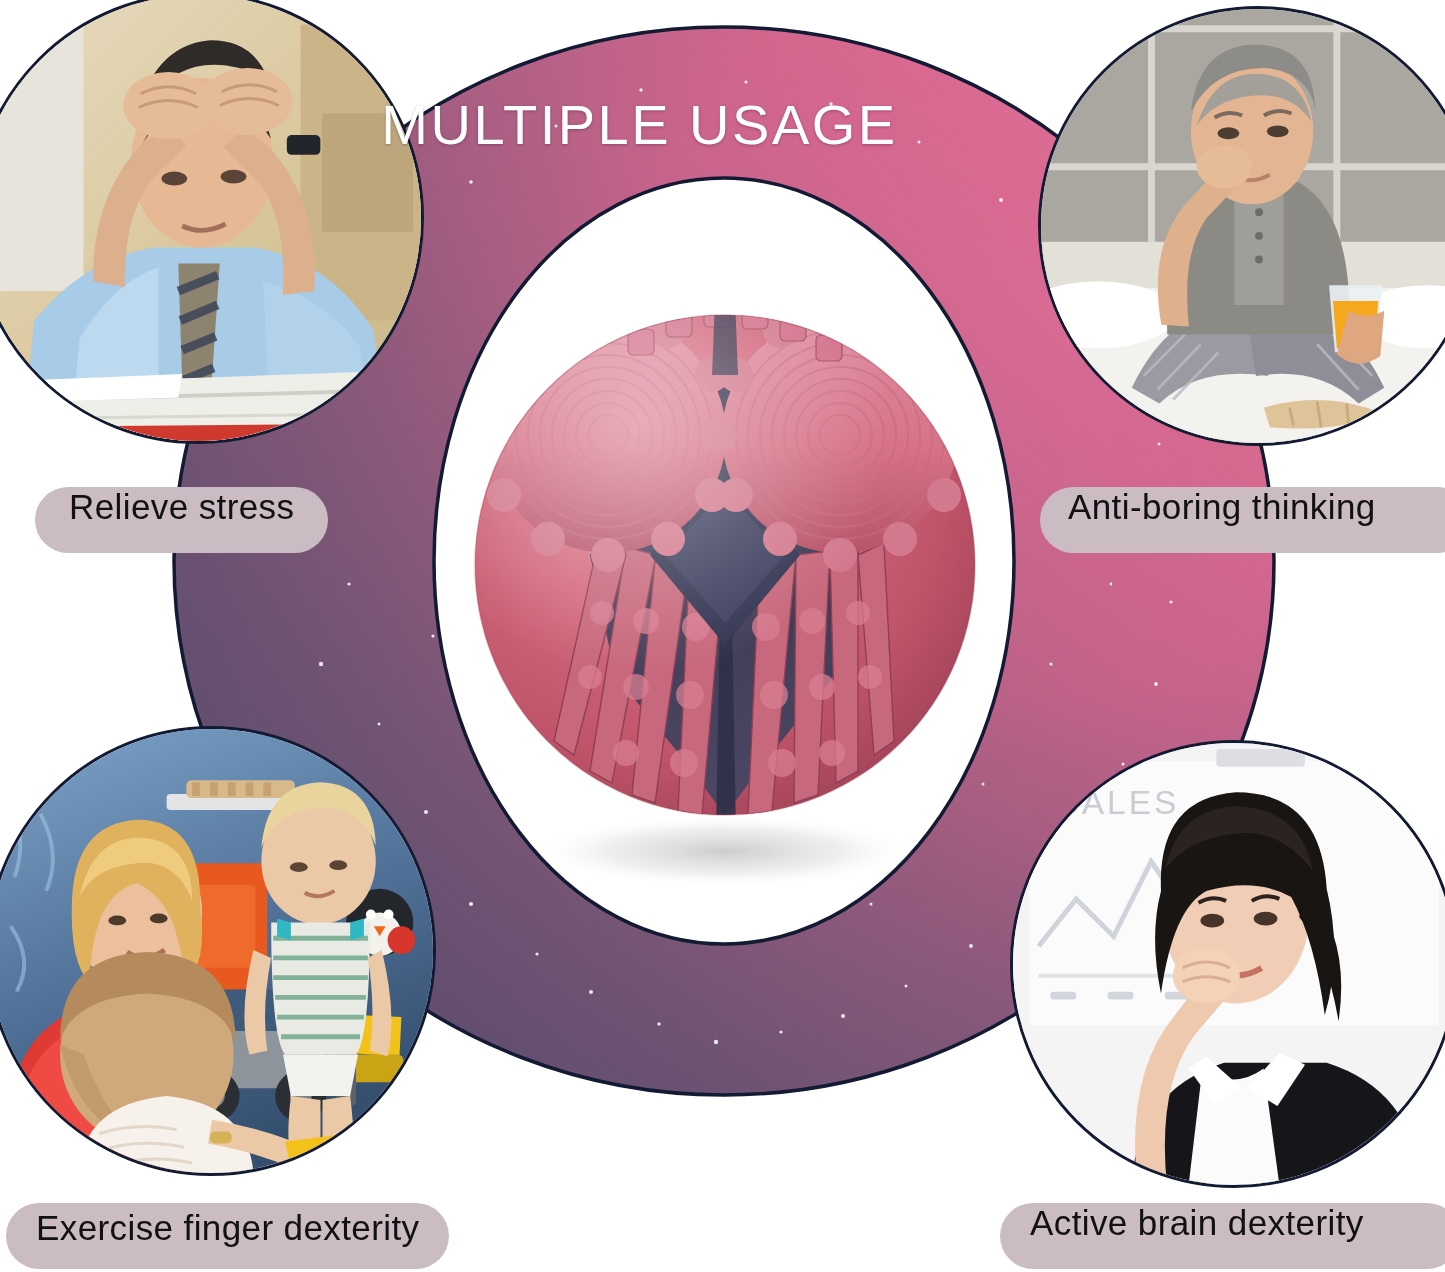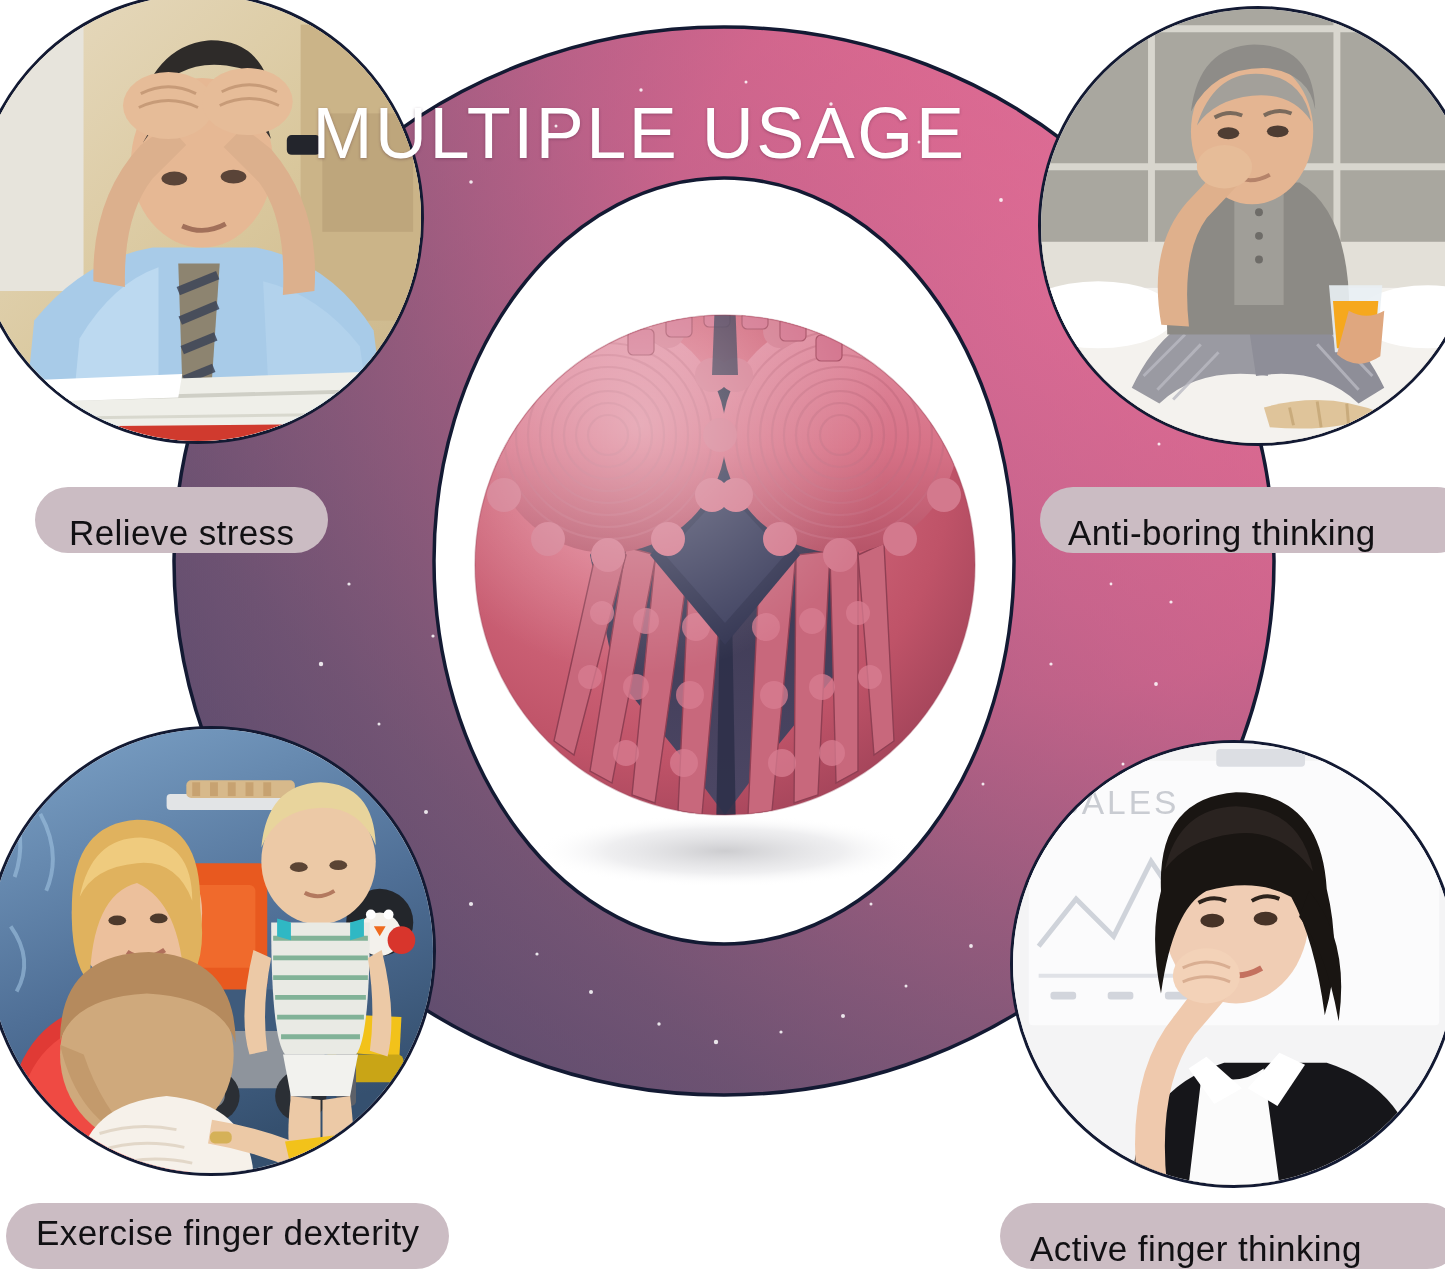--- a/index.html
+++ b/index.html
@@ -67,43 +67,43 @@
 
   .photo-tl { left: -28px;  top: -8px;  width: 452px; height: 452px; }
   .photo-tr { left: 1038px; top: 6px;   width: 440px; height: 440px; }
   .photo-bl { left: -14px;  top: 726px; width: 450px; height: 450px; }
   .photo-br { left: 1010px; top: 740px; width: 448px; height: 448px; }
 
   
   .pill {
     position: absolute;
     display: flex;
-    align-items: flex-end;
+    align-items: flex-start;
     background: #cbbcc3;
     color: #111013;
     font-size: 35px;
     font-weight: 400;
     letter-spacing: 0.4px;
     white-space: nowrap;
     z-index: 9;
   }
   .pill-left   { left: 35px;   top: 487px;  height: 66px; border-radius: 33px; padding: 0 34px; }
   .pill-right  { left: 1040px; top: 487px;  height: 66px; border-radius: 33px; padding: 0 28px; width: 430px; }
-  .pill-bl     { left: 6px;    top: 1203px; height: 66px; border-radius: 33px; padding: 16px 30px; }
+  .pill-bl     { left: 6px;    top: 1203px; height: 66px; border-radius: 33px; padding: 5px 30px; }
   .pill-br     { left: 1000px; top: 1203px; height: 66px; border-radius: 33px; padding: 0 30px; width: 460px; }
 
   
   .heading {
     position: absolute;
     left: 0;
     top: 92px;
     width: 1279px;
     text-align: center;
     color: #ffffff;
-    font-size: 72px;
+    font-size: 56px;
     font-weight: 400;
     letter-spacing: 2.5px;
     z-index: 8;
     text-shadow: 0 1px 3px rgba(60,20,45,0.35);
   }
 </style>
 </head>
 <body>
 
 <div id="stage">
@@ -591,16 +591,16 @@
 
   <div class="pill pill-right">
     <span>Anti-boring thinking</span>
   </div>
 
   <div class="pill pill-bl">
     <span>Exercise finger dexterity</span>
   </div>
 
   <div class="pill pill-br">
-    <span>Active finger thinking</span>
+    <span>Active brain dexterity</span>
   </div>
 
 </div>
 
 </body></html>

